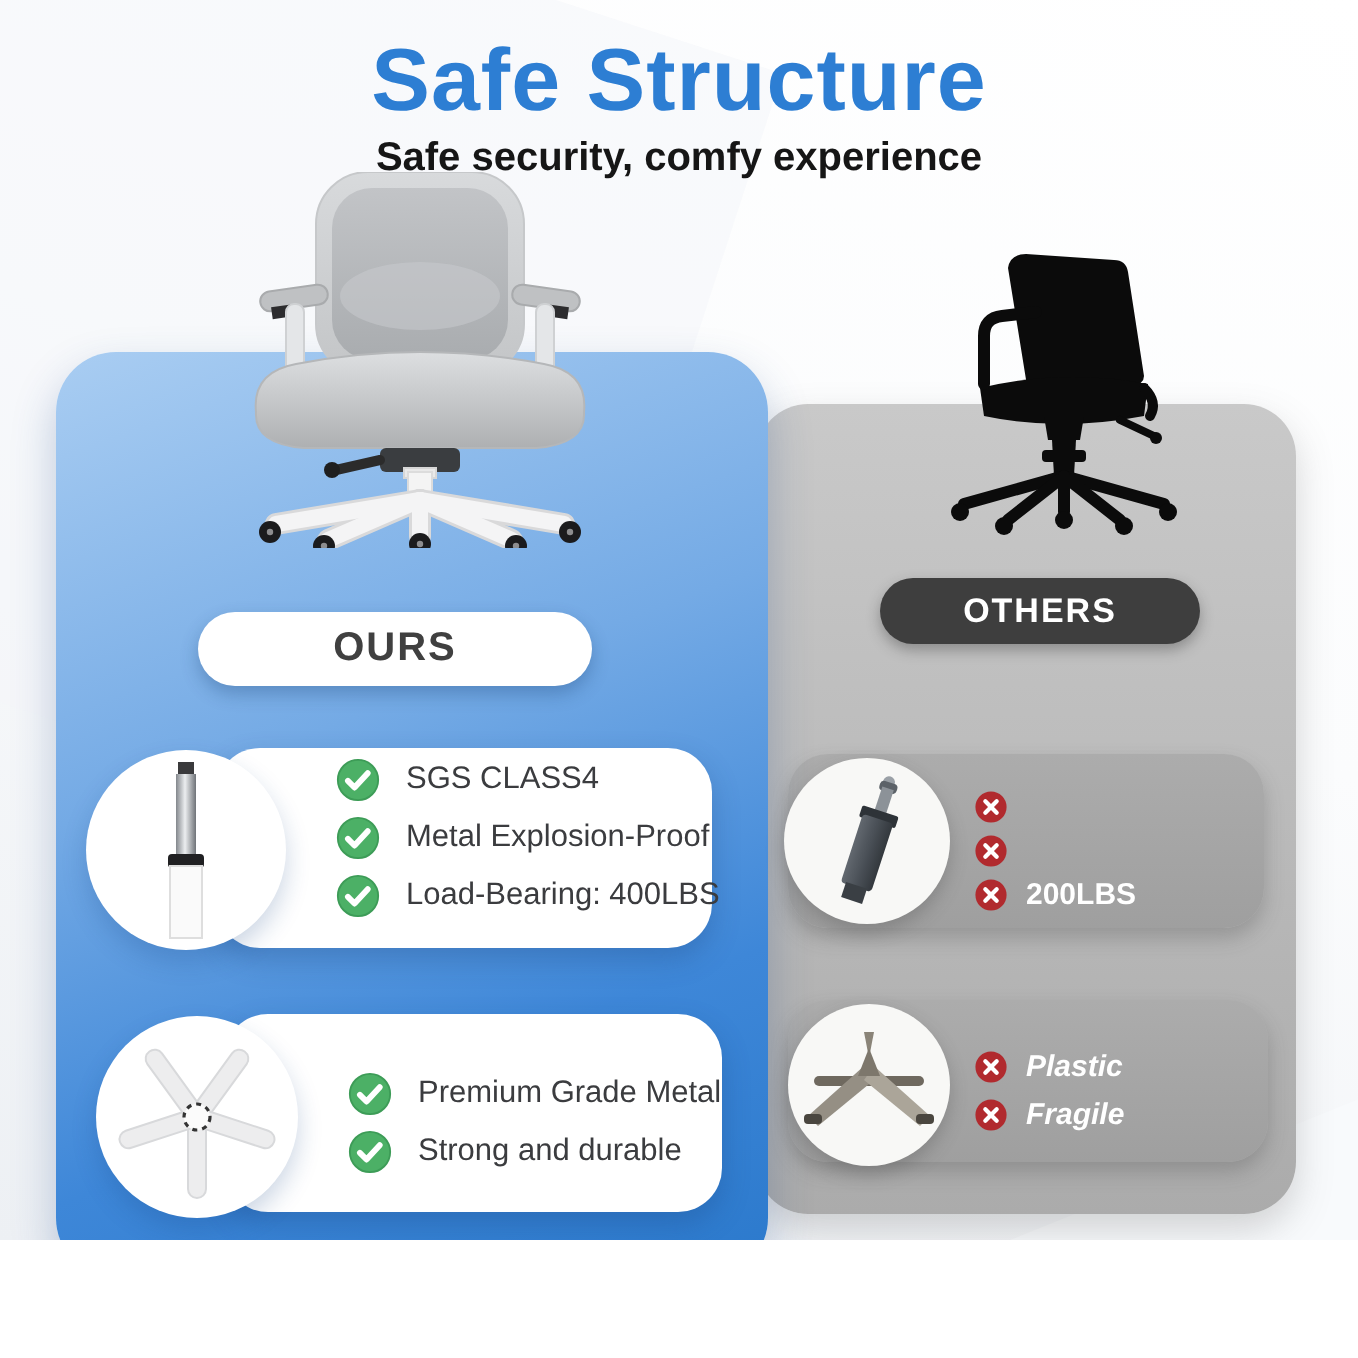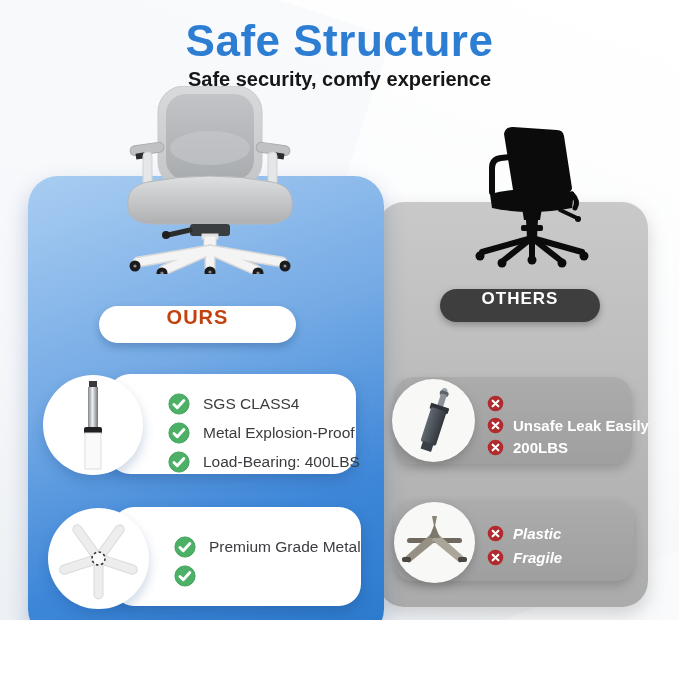--- a/index.html
+++ b/index.html
@@ -17,24 +17,24 @@
     font-size:20px;font-weight:700;color:#161616;z-index:6;}
 
   .panel{position:absolute;}
   .panel-blue{left:28px;top:176px;width:356px;height:463px;border-radius:30px;z-index:3;
     background:linear-gradient(160deg,#a9cdf2 0%,#74aae5 40%,#3e87d8 72%,#2b79cc 100%);
     box-shadow:0 10px 22px rgba(40,80,140,.28);}
   .panel-gray{left:378px;top:202px;width:270px;height:405px;border-radius:26px;z-index:1;
     background:linear-gradient(180deg,#c9c9c9 0%,#bcbcbc 45%,#ababab 100%);
     box-shadow:0 8px 18px rgba(90,90,90,.25);}
 
-  .pill{position:absolute;display:flex;align-items:flex-start;justify-content:center;
+  .pill{position:absolute;display:flex;align-items:center;justify-content:center;
     border-radius:20px;font-weight:800;letter-spacing:1px;}
   .pill-ours{left:99px;top:306px;width:197px;height:37px;background:#ffffff;z-index:4;
-    color:#c2410c;font-size:20px;box-shadow:0 4px 9px rgba(20,60,110,.3);}
+    color:#404040;font-size:20px;box-shadow:0 4px 9px rgba(20,60,110,.3);}
   .pill-others{left:440px;top:289px;width:160px;height:33px;background:#3e3e3e;z-index:2;
     color:#ffffff;font-size:17px;box-shadow:0 3px 7px rgba(40,40,40,.35);}
 
   .card-white{position:absolute;background:#ffffff;border-radius:22px;z-index:4;
     box-shadow:0 6px 14px rgba(25,70,130,.3);}
   .circle-white{position:absolute;background:#ffffff;border-radius:50%;z-index:5;
     box-shadow:0 6px 12px rgba(25,70,130,.22);display:flex;align-items:center;justify-content:center;}
   .card-gray{position:absolute;background:linear-gradient(180deg,#acacac,#9f9f9f);
     border-radius:20px;z-index:2;box-shadow:0 5px 10px rgba(70,70,70,.28);}
   .circle-gray{position:absolute;background:#f8f8f6;border-radius:50%;z-index:3;
@@ -169,21 +169,21 @@
             <stop offset="0.45" stop-color="#eceef0"></stop>
             <stop offset="1" stop-color="#6f7378"></stop>
         </linearGradient>
       </defs>
       <rect x="46" y="6" width="8" height="8" fill="#3a3a3c"></rect>
       <rect x="45" y="12" width="10" height="42" fill="url(#chromeG)"></rect>
       <rect x="41" y="52" width="18" height="7" rx="2" fill="#202022"></rect>
       <rect x="42" y="58" width="16" height="36" fill="#fafafa" stroke="#dedede"></rect>
     </svg>
   </div>
-  <div class="rows rows-ours" style="left:168px;top:389px">
+  <div class="rows rows-ours" style="left:168px;top:375px">
     <div class="row">
       <span class="icn">
         <svg width="22" height="22" viewBox="0 0 24 24">
             <circle cx="12" cy="12" r="11" fill="#4cb066" stroke="#3d9c57"></circle>
             <path d="M6.5 12.5l3.6 3.6 7.2-7.8" stroke="#fff" stroke-width="3.2" fill="none" stroke-linecap="round" stroke-linejoin="round"></path>
           </svg>
       </span>
       <span>SGS CLASS4</span>
     </div>
     <div class="row">
@@ -239,20 +239,21 @@
       </span>
       <span>Premium Grade Metal</span>
     </div>
     <div class="row">
       <span class="icn">
         <svg width="22" height="22" viewBox="0 0 24 24">
             <circle cx="12" cy="12" r="11" fill="#4cb066" stroke="#3d9c57"></circle>
             <path d="M6.5 12.5l3.6 3.6 7.2-7.8" stroke="#fff" stroke-width="3.2" fill="none" stroke-linecap="round" stroke-linejoin="round"></path>
           </svg>
       </span>
+      <span>Strong and durable</span>
     </div>
   </div>
 
   <div class="card-gray" style="left:394px;top:377px;width:238px;height:87px"></div>
   <div class="circle-gray" style="left:392px;top:379px;width:83px;height:83px">
     <svg width="83" height="83" viewBox="0 0 83 83">
       <defs>
         <linearGradient id="darkTube" x1="0" y1="0" x2="1" y2="0">
           <stop offset="0" stop-color="#62686f"></stop>
             <stop offset="0.5" stop-color="#4a5057"></stop>
@@ -278,21 +279,20 @@
           </svg>
       </span>
     </div>
     <div class="row">
       <span class="icn">
         <svg width="17" height="17" viewBox="0 0 24 24">
             <circle cx="12" cy="12" r="11" fill="#b12a2e"></circle>
             <path d="M8 8l8 8M16 8l-8 8" stroke="#fff" stroke-width="3" stroke-linecap="round"></path>
           </svg>
       </span>
-      <span>Unsafe Leak Easily</span>
     </div>
     <div class="row">
       <span class="icn">
         <svg width="17" height="17" viewBox="0 0 24 24">
             <circle cx="12" cy="12" r="11" fill="#b12a2e"></circle>
             <path d="M8 8l8 8M16 8l-8 8" stroke="#fff" stroke-width="3" stroke-linecap="round"></path>
           </svg>
       </span>
       <span>200LBS</span>
     </div>

